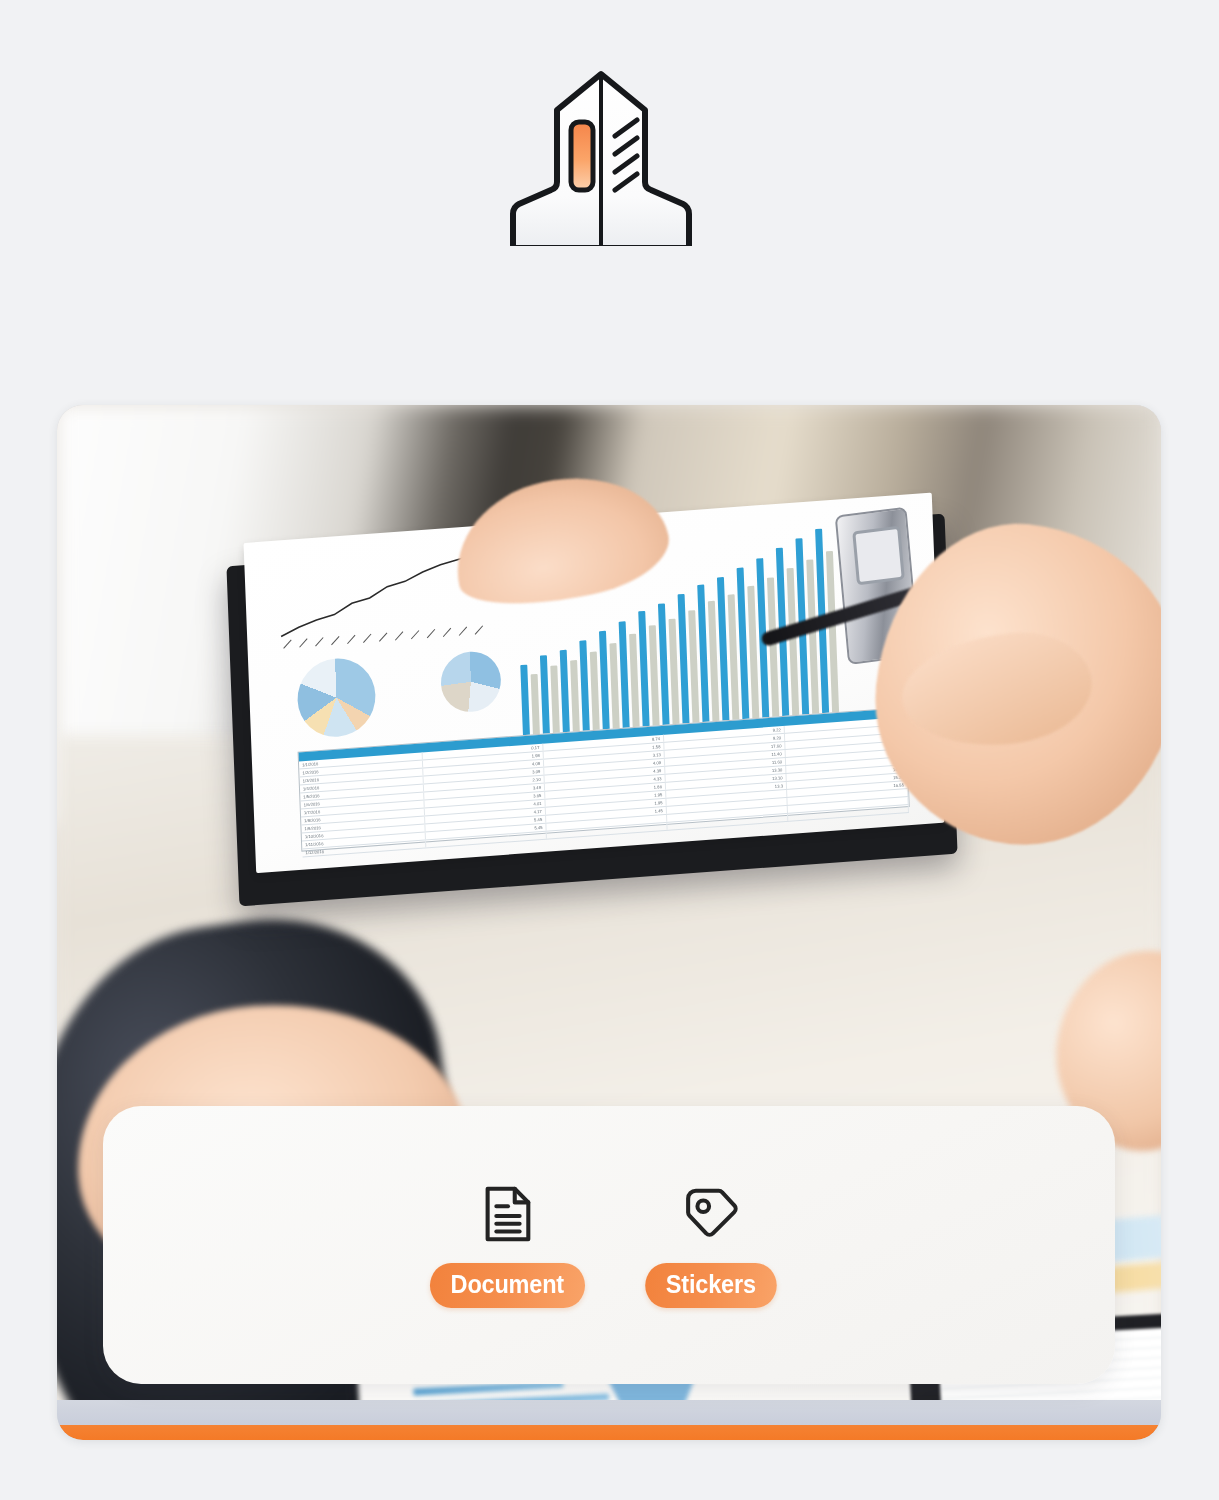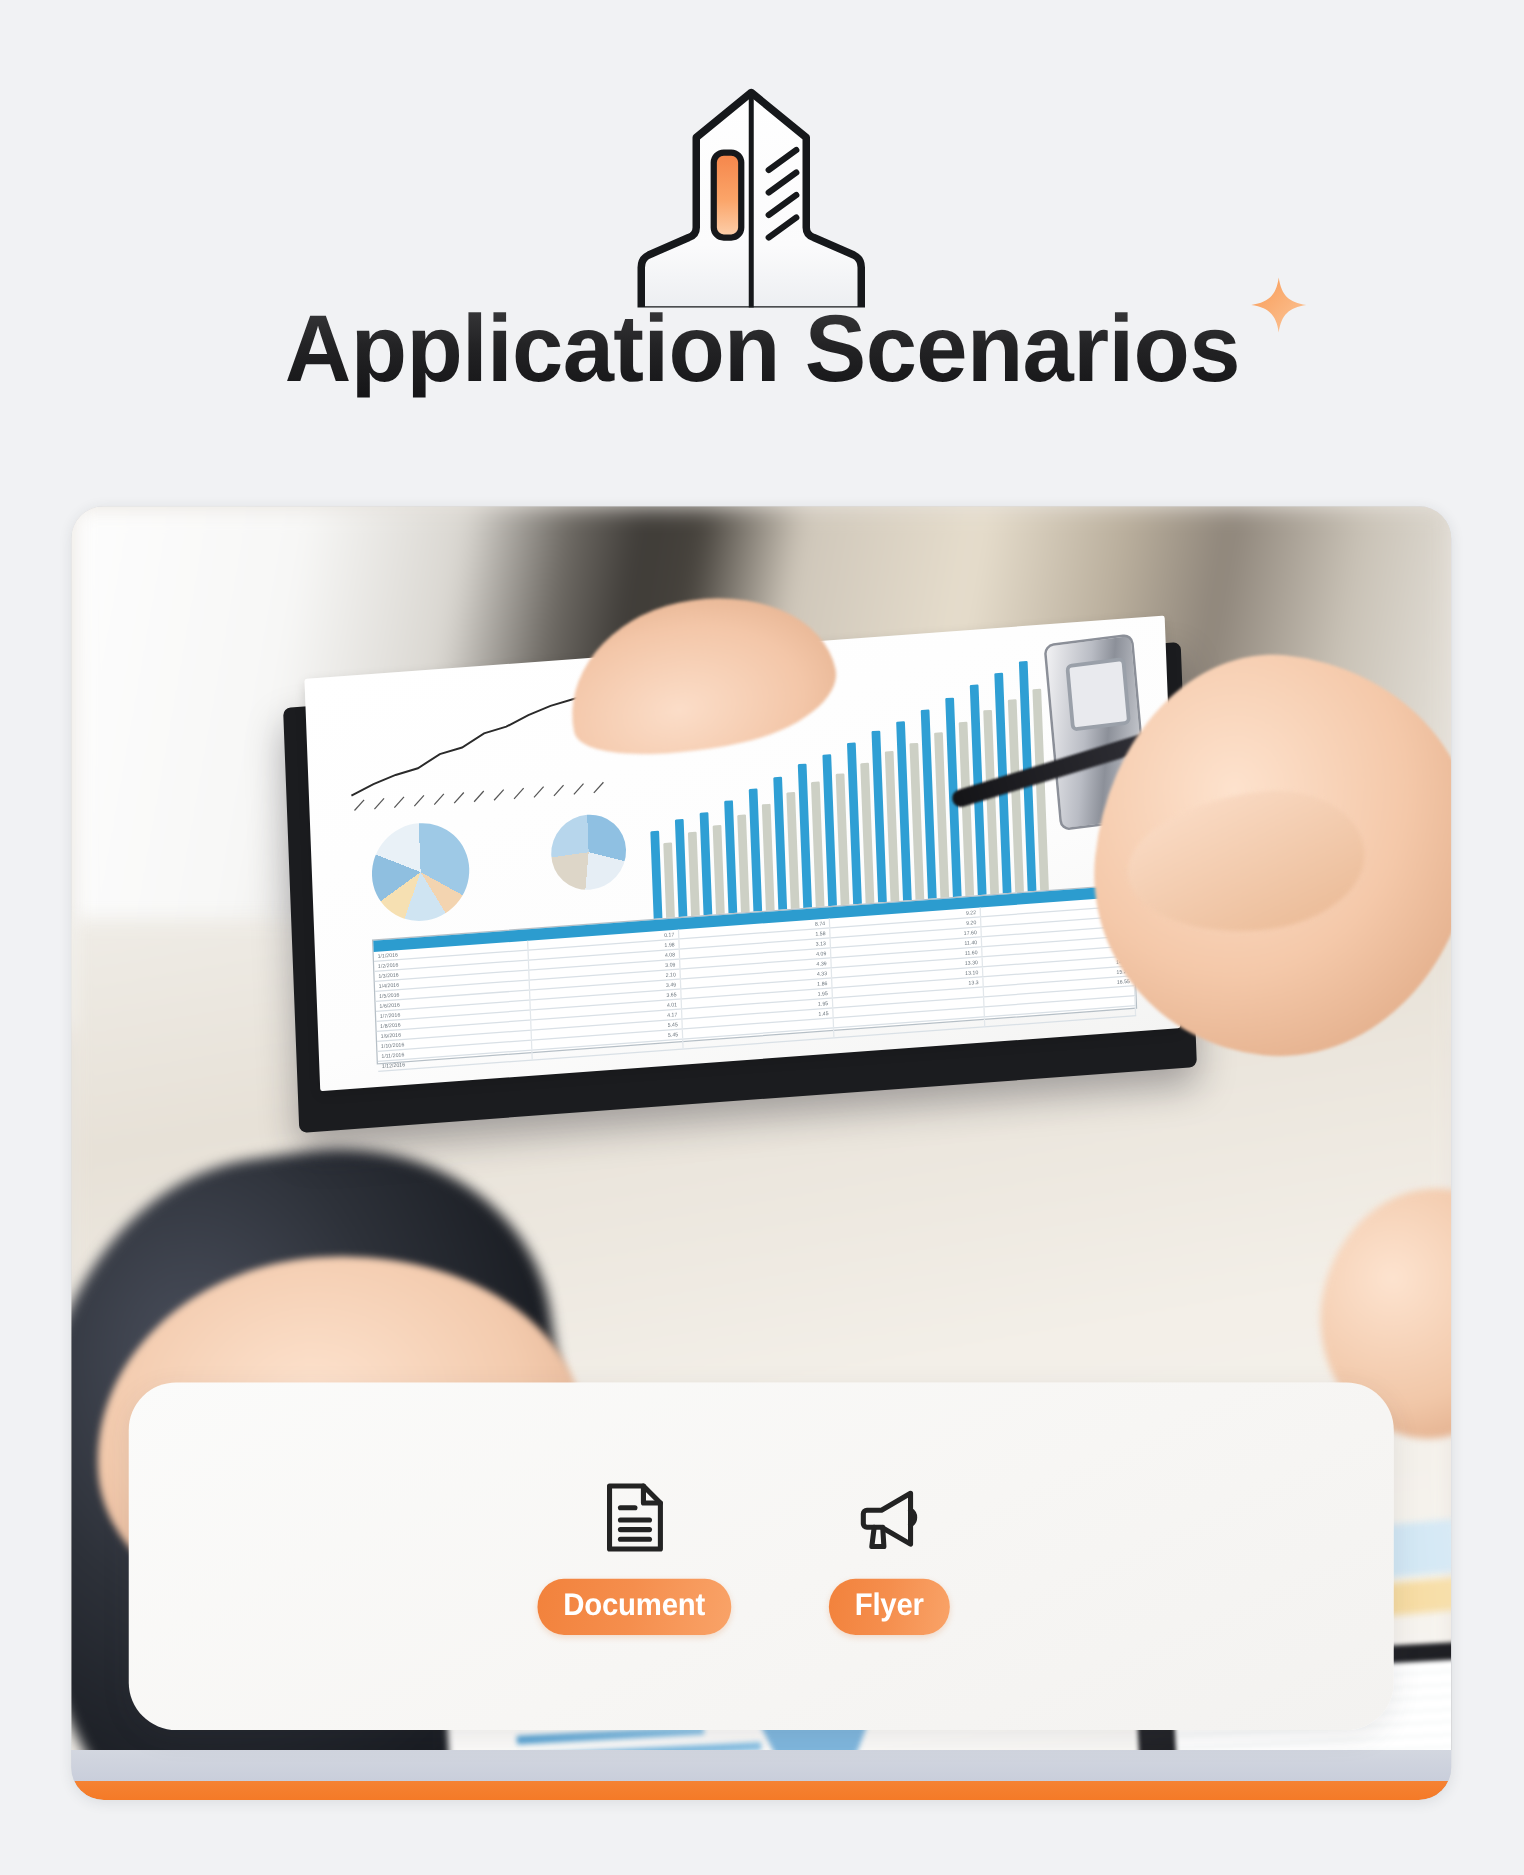--- a/index.html
+++ b/index.html
@@ -449,36 +449,20 @@
         <rect x="74" y="56" width="22" height="68" rx="8" fill="url(#towerWin)" stroke="#16181b" stroke-width="5"></rect>
         <g stroke="#16181b" stroke-width="5" stroke-linecap="round">
           <line x1="118" y1="70" x2="140" y2="54"></line>
           <line x1="118" y1="88" x2="140" y2="72"></line>
           <line x1="118" y1="106" x2="140" y2="90"></line>
           <line x1="118" y1="124" x2="140" y2="108"></line>
         </g>
       </svg>
     </div>
 
-    <div class="title-row">
-      <span class="title-wrap">
-        <span class="page-title">Application Scenarios</span>
-        <span class="sparkle">
-          <svg viewBox="0 0 48 48" xmlns="http://www.w3.org/2000/svg">
-            <defs>
-              <linearGradient id="spk" x1="0" y1="0" x2="1" y2="1">
-                <stop offset="0%" stop-color="#f99a55"></stop>
-                <stop offset="100%" stop-color="#fbc79b"></stop>
-              </linearGradient>
-            </defs>
-            <path d="M24 2 C26 16 32 22 46 24 C32 26 26 32 24 46 C22 32 16 26 2 24 C16 22 22 16 24 2 Z" fill="url(#spk)"></path>
-          </svg>
-        </span>
-      </span>
-    </div>
   </div>
 
   <div class="photo-card">
     <div class="photo-inner">
       <div class="scene">
 
         <div class="bg-window"></div>
         <div class="bg-desk"></div>
         <div class="suit"></div>
 
@@ -689,28 +673,27 @@
             <line x1="21" y1="34" x2="45" y2="34"></line>
             <line x1="21" y1="42" x2="45" y2="42"></line>
             <line x1="21" y1="50" x2="45" y2="50"></line>
           </svg>
         </span>
         <span class="feature-badge">Document</span>
       </div>
 
 
 
+
       <div class="feature-item">
         <span class="feature-icon">
           <svg viewBox="0 0 64 64" xmlns="http://www.w3.org/2000/svg" fill="none" stroke="#232323" stroke-width="4.2" stroke-linecap="round" stroke-linejoin="round">
-            <path d="M50 12 L26 26 H14 a3 3 0 0 0-3 3 v8 a3 3 0 0 0 3 3 h12 l24 14 Z"></path>
-            <path d="M50 26 a7 7 0 0 1 0 12"></path>
-            <path d="M20 40 L18 56 h10 l-1 -16"></path>
+            <path d="M18 8 H40 a5 5 0 0 1 3.6 1.6 L56 23 a5 5 0 0 1 0 7 L34 52 a5 5 0 0 1-7 0 L10 34 a5 5 0 0 1-1.6-3.6 V16 a8 8 0 0 1 8-8 Z"></path>
+            <circle cx="24" cy="24" r="6"></circle>
           </svg>
         </span>
-        <span class="feature-badge">Flyer</span>
+        <span class="feature-badge">Stickers</span>
       </div>
-
 
     </div>
   </div>
 
 </div>
 
 </body></html>

